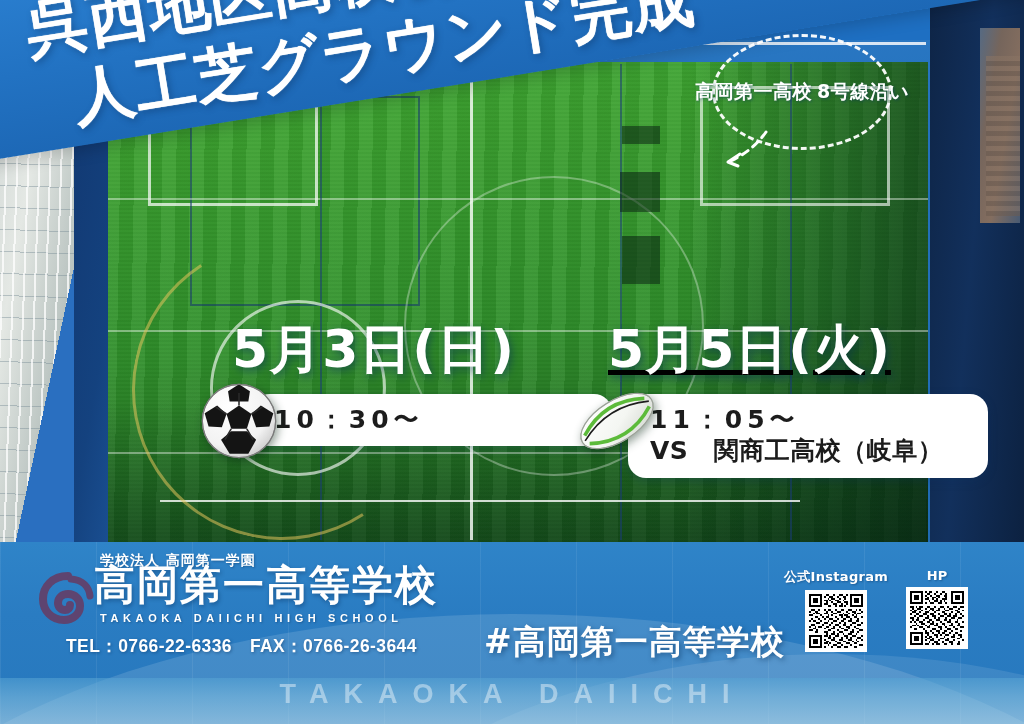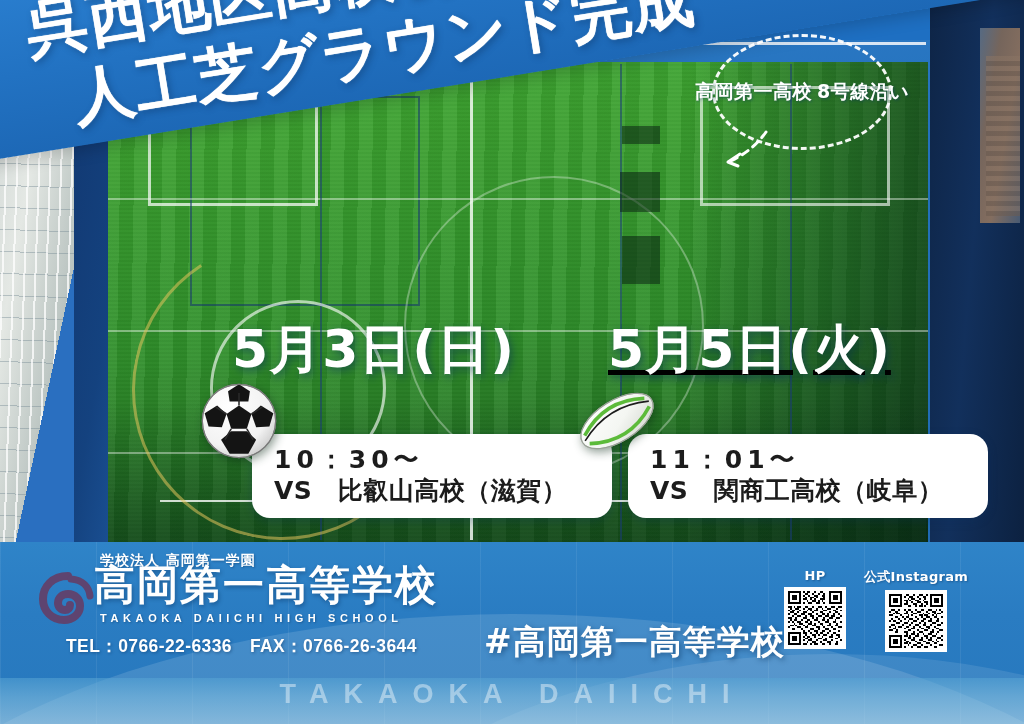--- a/index.html
+++ b/index.html
@@ -267,21 +267,20 @@
   }
 
   .match-card {
     position: absolute;
     top: 72px; left: 20px;
     width: 360px;
     background: #ffffff;
     border-radius: 18px;
     padding: 10px 14px 11px 22px;
     box-shadow: 0 3px 10px rgba(10,50,95,.26);
-    margin-top: 40px;
   }
   .match-time {
     color: #1c1c1c;
     font-weight: 700;
     font-size: 25px;
     letter-spacing: 5px;
     line-height: 1.25;
     font-family: "DejaVu Sans", "Liberation Sans", sans-serif;
   }
   .match-vs {
@@ -512,21 +511,20 @@
         <polygon points="50,3 64,12 62,25 38,25 36,12" fill="#141414"></polygon>
         <polygon points="6,40 22,30 34,41 28,58 11,57" fill="#141414"></polygon>
         <polygon points="94,40 78,30 66,41 72,58 89,57" fill="#141414"></polygon>
         <polygon points="27,74 40,63 60,63 72,74 62,92 38,92" fill="#141414"></polygon>
         <path d="M50,30 L50,14 M66,41 L80,32 M60,60 L68,74 M40,60 L32,74 M34,41 L20,32" stroke="#2a2a2a" stroke-width="2" fill="none"></path>
         <circle cx="50" cy="50" r="47" fill="none" stroke="#7a7a7a" stroke-width="1.6"></circle>
       </svg>
     </div>
     <div class="match-card">
       <div class="match-time">10：30〜</div>
-      <div class="match-vs">VS　比叡山高校（滋賀）</div>
     </div>
   </div>
 
   <div class="match-col match-col-right">
     <div class="match-date">5月5日(火)</div>
     <div class="ball-icon ball-rugby">
       <svg viewBox="0 0 110 92">
         <defs>
           <linearGradient id="rbg" x1="0%" y1="0%" x2="100%" y2="100%">
             <stop offset="0%" stop-color="#ffffff"></stop>
@@ -537,21 +535,21 @@
         <g transform="rotate(-32 55 46)">
           <ellipse cx="55" cy="46" rx="52" ry="26" fill="url(#rbg)" stroke="#b8bdb6" stroke-width="1.3"></ellipse>
           <path d="M10 40 Q55 14 100 40" fill="none" stroke="#5cbb3a" stroke-width="4.5"></path>
           <path d="M10 52 Q55 78 100 52" fill="none" stroke="#5cbb3a" stroke-width="4.5"></path>
           <path d="M7 46 Q55 22 103 46" fill="none" stroke="#1d1d1d" stroke-width="2"></path>
           <ellipse cx="55" cy="46" rx="52" ry="26" fill="none" stroke="#9aa197" stroke-width="1.4"></ellipse>
         </g>
       </svg>
     </div>
     <div class="match-card">
-      <div class="match-time">11：01〜</div>
+      <div class="match-time">11：05〜</div>
       <div class="match-vs">VS　関商工高校（岐阜）</div>
     </div>
   </div>
 
   <div class="footer">
     <div class="footer-grid"></div>
     <div class="footer-arc"></div>
     <div class="footer-arc2"></div>
     <div class="footer-bottom-strip"></div>
 
@@ -570,20 +568,215 @@
       <div class="school-contact">
         <div>
           <span>TEL：0766-22-6336</span><span class="sep"></span><span>FAX：0766-26-3644</span>
         </div>
       </div>
     </div>
 
     <div class="hashtag">#高岡第一高等学校</div>
 
     <div class="qr-group">
+      <div class="qr-item">
+        <div class="qr-label">公式Instagram</div>
+        <div class="qr-box">
+          <svg viewBox="0 0 29 29" shape-rendering="crispEdges">
+            <rect width="29" height="29" fill="#fff"></rect>
+            <g fill="#000">
+              <rect x="0" y="0" width="7" height="1"></rect>
+                <rect x="0" y="0" width="1" height="7"></rect>
+              <rect x="6" y="0" width="1" height="7"></rect>
+                <rect x="0" y="6" width="7" height="1"></rect>
+              <rect x="2" y="2" width="3" height="3"></rect>
+              <rect x="22" y="0" width="7" height="1"></rect>
+                <rect x="22" y="0" width="1" height="7"></rect>
+              <rect x="28" y="0" width="1" height="7"></rect>
+                <rect x="22" y="6" width="7" height="1"></rect>
+              <rect x="24" y="2" width="3" height="3"></rect>
+              <rect x="0" y="22" width="7" height="1"></rect>
+                <rect x="0" y="22" width="1" height="7"></rect>
+              <rect x="6" y="22" width="1" height="7"></rect>
+                <rect x="0" y="28" width="7" height="1"></rect>
+              <rect x="2" y="24" width="3" height="3"></rect>
+              <rect x="9" y="0" width="2" height="1"></rect>
+                <rect x="13" y="0" width="1" height="1"></rect>
+              <rect x="16" y="0" width="2" height="1"></rect>
+                <rect x="20" y="0" width="1" height="1"></rect>
+              <rect x="8" y="1" width="1" height="1"></rect>
+                <rect x="11" y="1" width="2" height="1"></rect>
+              <rect x="15" y="1" width="1" height="1"></rect>
+                <rect x="18" y="1" width="2" height="1"></rect>
+              <rect x="10" y="2" width="1" height="1"></rect>
+                <rect x="12" y="2" width="2" height="1"></rect>
+              <rect x="16" y="2" width="1" height="1"></rect>
+                <rect x="19" y="2" width="1" height="1"></rect>
+              <rect x="8" y="3" width="2" height="1"></rect>
+                <rect x="11" y="3" width="1" height="1"></rect>
+              <rect x="14" y="3" width="2" height="1"></rect>
+                <rect x="18" y="3" width="1" height="1"></rect>
+              <rect x="9" y="4" width="1" height="1"></rect>
+                <rect x="12" y="4" width="1" height="1"></rect>
+              <rect x="15" y="4" width="2" height="1"></rect>
+                <rect x="19" y="4" width="2" height="1"></rect>
+              <rect x="8" y="5" width="2" height="1"></rect>
+                <rect x="13" y="5" width="2" height="1"></rect>
+              <rect x="17" y="5" width="1" height="1"></rect>
+                <rect x="20" y="5" width="1" height="1"></rect>
+              <rect x="10" y="6" width="2" height="1"></rect>
+                <rect x="14" y="6" width="1" height="1"></rect>
+              <rect x="16" y="6" width="2" height="1"></rect>
+                <rect x="19" y="6" width="1" height="1"></rect>
+              <rect x="1" y="8" width="2" height="1"></rect>
+                <rect x="5" y="8" width="1" height="1"></rect>
+              <rect x="8" y="8" width="1" height="1"></rect>
+                <rect x="10" y="8" width="2" height="1"></rect>
+              <rect x="14" y="8" width="1" height="1"></rect>
+                <rect x="17" y="8" width="2" height="1"></rect>
+              <rect x="21" y="8" width="2" height="1"></rect>
+                <rect x="25" y="8" width="1" height="1"></rect>
+              <rect x="27" y="8" width="1" height="1"></rect>
+              <rect x="0" y="9" width="1" height="1"></rect>
+                <rect x="3" y="9" width="2" height="1"></rect>
+              <rect x="9" y="9" width="1" height="1"></rect>
+                <rect x="12" y="9" width="1" height="1"></rect>
+              <rect x="15" y="9" width="2" height="1"></rect>
+                <rect x="20" y="9" width="1" height="1"></rect>
+              <rect x="23" y="9" width="2" height="1"></rect>
+                <rect x="28" y="9" width="1" height="1"></rect>
+              <rect x="2" y="10" width="1" height="1"></rect>
+                <rect x="4" y="10" width="2" height="1"></rect>
+              <rect x="8" y="10" width="2" height="1"></rect>
+                <rect x="13" y="10" width="2" height="1"></rect>
+              <rect x="18" y="10" width="1" height="1"></rect>
+                <rect x="21" y="10" width="1" height="1"></rect>
+              <rect x="24" y="10" width="1" height="1"></rect>
+                <rect x="26" y="10" width="2" height="1"></rect>
+              <rect x="0" y="11" width="2" height="1"></rect>
+                <rect x="6" y="11" width="1" height="1"></rect>
+              <rect x="10" y="11" width="1" height="1"></rect>
+                <rect x="12" y="11" width="1" height="1"></rect>
+              <rect x="16" y="11" width="2" height="1"></rect>
+                <rect x="19" y="11" width="2" height="1"></rect>
+              <rect x="23" y="11" width="1" height="1"></rect>
+                <rect x="25" y="11" width="1" height="1"></rect>
+              <rect x="3" y="12" width="2" height="1"></rect>
+                <rect x="7" y="12" width="1" height="1"></rect>
+              <rect x="9" y="12" width="2" height="1"></rect>
+                <rect x="14" y="12" width="1" height="1"></rect>
+              <rect x="17" y="12" width="1" height="1"></rect>
+                <rect x="20" y="12" width="2" height="1"></rect>
+              <rect x="24" y="12" width="2" height="1"></rect>
+                <rect x="28" y="12" width="1" height="1"></rect>
+              <rect x="1" y="13" width="1" height="1"></rect>
+                <rect x="5" y="13" width="1" height="1"></rect>
+              <rect x="8" y="13" width="1" height="1"></rect>
+                <rect x="11" y="13" width="2" height="1"></rect>
+              <rect x="15" y="13" width="1" height="1"></rect>
+                <rect x="18" y="13" width="2" height="1"></rect>
+              <rect x="22" y="13" width="1" height="1"></rect>
+                <rect x="26" y="13" width="1" height="1"></rect>
+              <rect x="0" y="14" width="1" height="1"></rect>
+                <rect x="2" y="14" width="2" height="1"></rect>
+              <rect x="6" y="14" width="1" height="1"></rect>
+                <rect x="10" y="14" width="1" height="1"></rect>
+              <rect x="13" y="14" width="2" height="1"></rect>
+                <rect x="17" y="14" width="2" height="1"></rect>
+              <rect x="21" y="14" width="2" height="1"></rect>
+                <rect x="25" y="14" width="2" height="1"></rect>
+              <rect x="4" y="15" width="2" height="1"></rect>
+                <rect x="8" y="15" width="2" height="1"></rect>
+              <rect x="12" y="15" width="1" height="1"></rect>
+                <rect x="16" y="15" width="1" height="1"></rect>
+              <rect x="19" y="15" width="1" height="1"></rect>
+                <rect x="23" y="15" width="2" height="1"></rect>
+              <rect x="28" y="15" width="1" height="1"></rect>
+              <rect x="1" y="16" width="2" height="1"></rect>
+                <rect x="7" y="16" width="1" height="1"></rect>
+              <rect x="11" y="16" width="1" height="1"></rect>
+                <rect x="14" y="16" width="2" height="1"></rect>
+              <rect x="18" y="16" width="2" height="1"></rect>
+                <rect x="22" y="16" width="1" height="1"></rect>
+              <rect x="26" y="16" width="2" height="1"></rect>
+              <rect x="0" y="17" width="1" height="1"></rect>
+                <rect x="3" y="17" width="1" height="1"></rect>
+              <rect x="5" y="17" width="2" height="1"></rect>
+                <rect x="9" y="17" width="2" height="1"></rect>
+              <rect x="13" y="17" width="1" height="1"></rect>
+                <rect x="16" y="17" width="1" height="1"></rect>
+              <rect x="20" y="17" width="2" height="1"></rect>
+                <rect x="24" y="17" width="1" height="1"></rect>
+              <rect x="2" y="18" width="2" height="1"></rect>
+                <rect x="8" y="18" width="1" height="1"></rect>
+              <rect x="12" y="18" width="2" height="1"></rect>
+                <rect x="17" y="18" width="2" height="1"></rect>
+              <rect x="21" y="18" width="1" height="1"></rect>
+                <rect x="25" y="18" width="2" height="1"></rect>
+              <rect x="0" y="19" width="2" height="1"></rect>
+                <rect x="4" y="19" width="1" height="1"></rect>
+              <rect x="10" y="19" width="2" height="1"></rect>
+                <rect x="15" y="19" width="1" height="1"></rect>
+              <rect x="19" y="19" width="2" height="1"></rect>
+                <rect x="23" y="19" width="1" height="1"></rect>
+              <rect x="27" y="19" width="2" height="1"></rect>
+              <rect x="3" y="20" width="2" height="1"></rect>
+                <rect x="8" y="20" width="2" height="1"></rect>
+              <rect x="13" y="20" width="1" height="1"></rect>
+                <rect x="16" y="20" width="2" height="1"></rect>
+              <rect x="22" y="20" width="2" height="1"></rect>
+                <rect x="26" y="20" width="1" height="1"></rect>
+              <rect x="9" y="21" width="1" height="1"></rect>
+                <rect x="12" y="21" width="2" height="1"></rect>
+              <rect x="15" y="21" width="1" height="1"></rect>
+                <rect x="18" y="21" width="1" height="1"></rect>
+              <rect x="21" y="21" width="2" height="1"></rect>
+                <rect x="25" y="21" width="1" height="1"></rect>
+              <rect x="8" y="22" width="2" height="1"></rect>
+                <rect x="11" y="22" width="1" height="1"></rect>
+              <rect x="14" y="22" width="2" height="1"></rect>
+                <rect x="19" y="22" width="2" height="1"></rect>
+              <rect x="23" y="22" width="2" height="1"></rect>
+                <rect x="28" y="22" width="1" height="1"></rect>
+              <rect x="10" y="23" width="2" height="1"></rect>
+                <rect x="13" y="23" width="1" height="1"></rect>
+              <rect x="17" y="23" width="1" height="1"></rect>
+                <rect x="20" y="23" width="1" height="1"></rect>
+              <rect x="22" y="23" width="1" height="1"></rect>
+                <rect x="26" y="23" width="2" height="1"></rect>
+              <rect x="8" y="24" width="1" height="1"></rect>
+                <rect x="12" y="24" width="2" height="1"></rect>
+              <rect x="16" y="24" width="2" height="1"></rect>
+                <rect x="21" y="24" width="2" height="1"></rect>
+              <rect x="25" y="24" width="1" height="1"></rect>
+                <rect x="28" y="24" width="1" height="1"></rect>
+              <rect x="9" y="25" width="2" height="1"></rect>
+                <rect x="14" y="25" width="1" height="1"></rect>
+              <rect x="18" y="25" width="2" height="1"></rect>
+                <rect x="23" y="25" width="1" height="1"></rect>
+              <rect x="26" y="25" width="1" height="1"></rect>
+              <rect x="8" y="26" width="2" height="1"></rect>
+                <rect x="11" y="26" width="1" height="1"></rect>
+              <rect x="15" y="26" width="2" height="1"></rect>
+                <rect x="20" y="26" width="2" height="1"></rect>
+              <rect x="24" y="26" width="2" height="1"></rect>
+              <rect x="10" y="27" width="1" height="1"></rect>
+                <rect x="13" y="27" width="2" height="1"></rect>
+              <rect x="17" y="27" width="1" height="1"></rect>
+                <rect x="22" y="27" width="1" height="1"></rect>
+              <rect x="27" y="27" width="2" height="1"></rect>
+              <rect x="8" y="28" width="1" height="1"></rect>
+                <rect x="12" y="28" width="1" height="1"></rect>
+              <rect x="15" y="28" width="2" height="1"></rect>
+                <rect x="19" y="28" width="2" height="1"></rect>
+              <rect x="24" y="28" width="2" height="1"></rect>
+            </g>
+          </svg>
+        </div>
+      </div>
       <div class="qr-item">
         <div class="qr-label">HP</div>
         <div class="qr-box">
           <svg viewBox="0 0 29 29" shape-rendering="crispEdges">
             <rect width="29" height="29" fill="#fff"></rect>
             <g fill="#000">
               <rect x="0" y="0" width="7" height="1"></rect>
                 <rect x="0" y="0" width="1" height="7"></rect>
               <rect x="6" y="0" width="1" height="7"></rect>
                 <rect x="0" y="6" width="7" height="1"></rect>
@@ -772,213 +965,18 @@
               <rect x="8" y="28" width="2" height="1"></rect>
                 <rect x="12" y="28" width="1" height="1"></rect>
               <rect x="14" y="28" width="2" height="1"></rect>
                 <rect x="18" y="28" width="2" height="1"></rect>
               <rect x="22" y="28" width="1" height="1"></rect>
                 <rect x="25" y="28" width="2" height="1"></rect>
             </g>
           </svg>
         </div>
       </div>
-      <div class="qr-item">
-        <div class="qr-label">公式Instagram</div>
-        <div class="qr-box">
-          <svg viewBox="0 0 29 29" shape-rendering="crispEdges">
-            <rect width="29" height="29" fill="#fff"></rect>
-            <g fill="#000">
-              <rect x="0" y="0" width="7" height="1"></rect>
-                <rect x="0" y="0" width="1" height="7"></rect>
-              <rect x="6" y="0" width="1" height="7"></rect>
-                <rect x="0" y="6" width="7" height="1"></rect>
-              <rect x="2" y="2" width="3" height="3"></rect>
-              <rect x="22" y="0" width="7" height="1"></rect>
-                <rect x="22" y="0" width="1" height="7"></rect>
-              <rect x="28" y="0" width="1" height="7"></rect>
-                <rect x="22" y="6" width="7" height="1"></rect>
-              <rect x="24" y="2" width="3" height="3"></rect>
-              <rect x="0" y="22" width="7" height="1"></rect>
-                <rect x="0" y="22" width="1" height="7"></rect>
-              <rect x="6" y="22" width="1" height="7"></rect>
-                <rect x="0" y="28" width="7" height="1"></rect>
-              <rect x="2" y="24" width="3" height="3"></rect>
-              <rect x="9" y="0" width="2" height="1"></rect>
-                <rect x="13" y="0" width="1" height="1"></rect>
-              <rect x="16" y="0" width="2" height="1"></rect>
-                <rect x="20" y="0" width="1" height="1"></rect>
-              <rect x="8" y="1" width="1" height="1"></rect>
-                <rect x="11" y="1" width="2" height="1"></rect>
-              <rect x="15" y="1" width="1" height="1"></rect>
-                <rect x="18" y="1" width="2" height="1"></rect>
-              <rect x="10" y="2" width="1" height="1"></rect>
-                <rect x="12" y="2" width="2" height="1"></rect>
-              <rect x="16" y="2" width="1" height="1"></rect>
-                <rect x="19" y="2" width="1" height="1"></rect>
-              <rect x="8" y="3" width="2" height="1"></rect>
-                <rect x="11" y="3" width="1" height="1"></rect>
-              <rect x="14" y="3" width="2" height="1"></rect>
-                <rect x="18" y="3" width="1" height="1"></rect>
-              <rect x="9" y="4" width="1" height="1"></rect>
-                <rect x="12" y="4" width="1" height="1"></rect>
-              <rect x="15" y="4" width="2" height="1"></rect>
-                <rect x="19" y="4" width="2" height="1"></rect>
-              <rect x="8" y="5" width="2" height="1"></rect>
-                <rect x="13" y="5" width="2" height="1"></rect>
-              <rect x="17" y="5" width="1" height="1"></rect>
-                <rect x="20" y="5" width="1" height="1"></rect>
-              <rect x="10" y="6" width="2" height="1"></rect>
-                <rect x="14" y="6" width="1" height="1"></rect>
-              <rect x="16" y="6" width="2" height="1"></rect>
-                <rect x="19" y="6" width="1" height="1"></rect>
-              <rect x="1" y="8" width="2" height="1"></rect>
-                <rect x="5" y="8" width="1" height="1"></rect>
-              <rect x="8" y="8" width="1" height="1"></rect>
-                <rect x="10" y="8" width="2" height="1"></rect>
-              <rect x="14" y="8" width="1" height="1"></rect>
-                <rect x="17" y="8" width="2" height="1"></rect>
-              <rect x="21" y="8" width="2" height="1"></rect>
-                <rect x="25" y="8" width="1" height="1"></rect>
-              <rect x="27" y="8" width="1" height="1"></rect>
-              <rect x="0" y="9" width="1" height="1"></rect>
-                <rect x="3" y="9" width="2" height="1"></rect>
-              <rect x="9" y="9" width="1" height="1"></rect>
-                <rect x="12" y="9" width="1" height="1"></rect>
-              <rect x="15" y="9" width="2" height="1"></rect>
-                <rect x="20" y="9" width="1" height="1"></rect>
-              <rect x="23" y="9" width="2" height="1"></rect>
-                <rect x="28" y="9" width="1" height="1"></rect>
-              <rect x="2" y="10" width="1" height="1"></rect>
-                <rect x="4" y="10" width="2" height="1"></rect>
-              <rect x="8" y="10" width="2" height="1"></rect>
-                <rect x="13" y="10" width="2" height="1"></rect>
-              <rect x="18" y="10" width="1" height="1"></rect>
-                <rect x="21" y="10" width="1" height="1"></rect>
-              <rect x="24" y="10" width="1" height="1"></rect>
-                <rect x="26" y="10" width="2" height="1"></rect>
-              <rect x="0" y="11" width="2" height="1"></rect>
-                <rect x="6" y="11" width="1" height="1"></rect>
-              <rect x="10" y="11" width="1" height="1"></rect>
-                <rect x="12" y="11" width="1" height="1"></rect>
-              <rect x="16" y="11" width="2" height="1"></rect>
-                <rect x="19" y="11" width="2" height="1"></rect>
-              <rect x="23" y="11" width="1" height="1"></rect>
-                <rect x="25" y="11" width="1" height="1"></rect>
-              <rect x="3" y="12" width="2" height="1"></rect>
-                <rect x="7" y="12" width="1" height="1"></rect>
-              <rect x="9" y="12" width="2" height="1"></rect>
-                <rect x="14" y="12" width="1" height="1"></rect>
-              <rect x="17" y="12" width="1" height="1"></rect>
-                <rect x="20" y="12" width="2" height="1"></rect>
-              <rect x="24" y="12" width="2" height="1"></rect>
-                <rect x="28" y="12" width="1" height="1"></rect>
-              <rect x="1" y="13" width="1" height="1"></rect>
-                <rect x="5" y="13" width="1" height="1"></rect>
-              <rect x="8" y="13" width="1" height="1"></rect>
-                <rect x="11" y="13" width="2" height="1"></rect>
-              <rect x="15" y="13" width="1" height="1"></rect>
-                <rect x="18" y="13" width="2" height="1"></rect>
-              <rect x="22" y="13" width="1" height="1"></rect>
-                <rect x="26" y="13" width="1" height="1"></rect>
-              <rect x="0" y="14" width="1" height="1"></rect>
-                <rect x="2" y="14" width="2" height="1"></rect>
-              <rect x="6" y="14" width="1" height="1"></rect>
-                <rect x="10" y="14" width="1" height="1"></rect>
-              <rect x="13" y="14" width="2" height="1"></rect>
-                <rect x="17" y="14" width="2" height="1"></rect>
-              <rect x="21" y="14" width="2" height="1"></rect>
-                <rect x="25" y="14" width="2" height="1"></rect>
-              <rect x="4" y="15" width="2" height="1"></rect>
-                <rect x="8" y="15" width="2" height="1"></rect>
-              <rect x="12" y="15" width="1" height="1"></rect>
-                <rect x="16" y="15" width="1" height="1"></rect>
-              <rect x="19" y="15" width="1" height="1"></rect>
-                <rect x="23" y="15" width="2" height="1"></rect>
-              <rect x="28" y="15" width="1" height="1"></rect>
-              <rect x="1" y="16" width="2" height="1"></rect>
-                <rect x="7" y="16" width="1" height="1"></rect>
-              <rect x="11" y="16" width="1" height="1"></rect>
-                <rect x="14" y="16" width="2" height="1"></rect>
-              <rect x="18" y="16" width="2" height="1"></rect>
-                <rect x="22" y="16" width="1" height="1"></rect>
-              <rect x="26" y="16" width="2" height="1"></rect>
-              <rect x="0" y="17" width="1" height="1"></rect>
-                <rect x="3" y="17" width="1" height="1"></rect>
-              <rect x="5" y="17" width="2" height="1"></rect>
-                <rect x="9" y="17" width="2" height="1"></rect>
-              <rect x="13" y="17" width="1" height="1"></rect>
-                <rect x="16" y="17" width="1" height="1"></rect>
-              <rect x="20" y="17" width="2" height="1"></rect>
-                <rect x="24" y="17" width="1" height="1"></rect>
-              <rect x="2" y="18" width="2" height="1"></rect>
-                <rect x="8" y="18" width="1" height="1"></rect>
-              <rect x="12" y="18" width="2" height="1"></rect>
-                <rect x="17" y="18" width="2" height="1"></rect>
-              <rect x="21" y="18" width="1" height="1"></rect>
-                <rect x="25" y="18" width="2" height="1"></rect>
-              <rect x="0" y="19" width="2" height="1"></rect>
-                <rect x="4" y="19" width="1" height="1"></rect>
-              <rect x="10" y="19" width="2" height="1"></rect>
-                <rect x="15" y="19" width="1" height="1"></rect>
-              <rect x="19" y="19" width="2" height="1"></rect>
-                <rect x="23" y="19" width="1" height="1"></rect>
-              <rect x="27" y="19" width="2" height="1"></rect>
-              <rect x="3" y="20" width="2" height="1"></rect>
-                <rect x="8" y="20" width="2" height="1"></rect>
-              <rect x="13" y="20" width="1" height="1"></rect>
-                <rect x="16" y="20" width="2" height="1"></rect>
-              <rect x="22" y="20" width="2" height="1"></rect>
-                <rect x="26" y="20" width="1" height="1"></rect>
-              <rect x="9" y="21" width="1" height="1"></rect>
-                <rect x="12" y="21" width="2" height="1"></rect>
-              <rect x="15" y="21" width="1" height="1"></rect>
-                <rect x="18" y="21" width="1" height="1"></rect>
-              <rect x="21" y="21" width="2" height="1"></rect>
-                <rect x="25" y="21" width="1" height="1"></rect>
-              <rect x="8" y="22" width="2" height="1"></rect>
-                <rect x="11" y="22" width="1" height="1"></rect>
-              <rect x="14" y="22" width="2" height="1"></rect>
-                <rect x="19" y="22" width="2" height="1"></rect>
-              <rect x="23" y="22" width="2" height="1"></rect>
-                <rect x="28" y="22" width="1" height="1"></rect>
-              <rect x="10" y="23" width="2" height="1"></rect>
-                <rect x="13" y="23" width="1" height="1"></rect>
-              <rect x="17" y="23" width="1" height="1"></rect>
-                <rect x="20" y="23" width="1" height="1"></rect>
-              <rect x="22" y="23" width="1" height="1"></rect>
-                <rect x="26" y="23" width="2" height="1"></rect>
-              <rect x="8" y="24" width="1" height="1"></rect>
-                <rect x="12" y="24" width="2" height="1"></rect>
-              <rect x="16" y="24" width="2" height="1"></rect>
-                <rect x="21" y="24" width="2" height="1"></rect>
-              <rect x="25" y="24" width="1" height="1"></rect>
-                <rect x="28" y="24" width="1" height="1"></rect>
-              <rect x="9" y="25" width="2" height="1"></rect>
-                <rect x="14" y="25" width="1" height="1"></rect>
-              <rect x="18" y="25" width="2" height="1"></rect>
-                <rect x="23" y="25" width="1" height="1"></rect>
-              <rect x="26" y="25" width="1" height="1"></rect>
-              <rect x="8" y="26" width="2" height="1"></rect>
-                <rect x="11" y="26" width="1" height="1"></rect>
-              <rect x="15" y="26" width="2" height="1"></rect>
-                <rect x="20" y="26" width="2" height="1"></rect>
-              <rect x="24" y="26" width="2" height="1"></rect>
-              <rect x="10" y="27" width="1" height="1"></rect>
-                <rect x="13" y="27" width="2" height="1"></rect>
-              <rect x="17" y="27" width="1" height="1"></rect>
-                <rect x="22" y="27" width="1" height="1"></rect>
-              <rect x="27" y="27" width="2" height="1"></rect>
-              <rect x="8" y="28" width="1" height="1"></rect>
-                <rect x="12" y="28" width="1" height="1"></rect>
-              <rect x="15" y="28" width="2" height="1"></rect>
-                <rect x="19" y="28" width="2" height="1"></rect>
-              <rect x="24" y="28" width="2" height="1"></rect>
-            </g>
-          </svg>
-        </div>
-      </div>
     </div>
 
     <div class="watermark">TAKAOKA DAIICHI</div>
   </div>
 
 </div>
 
 </body></html>

